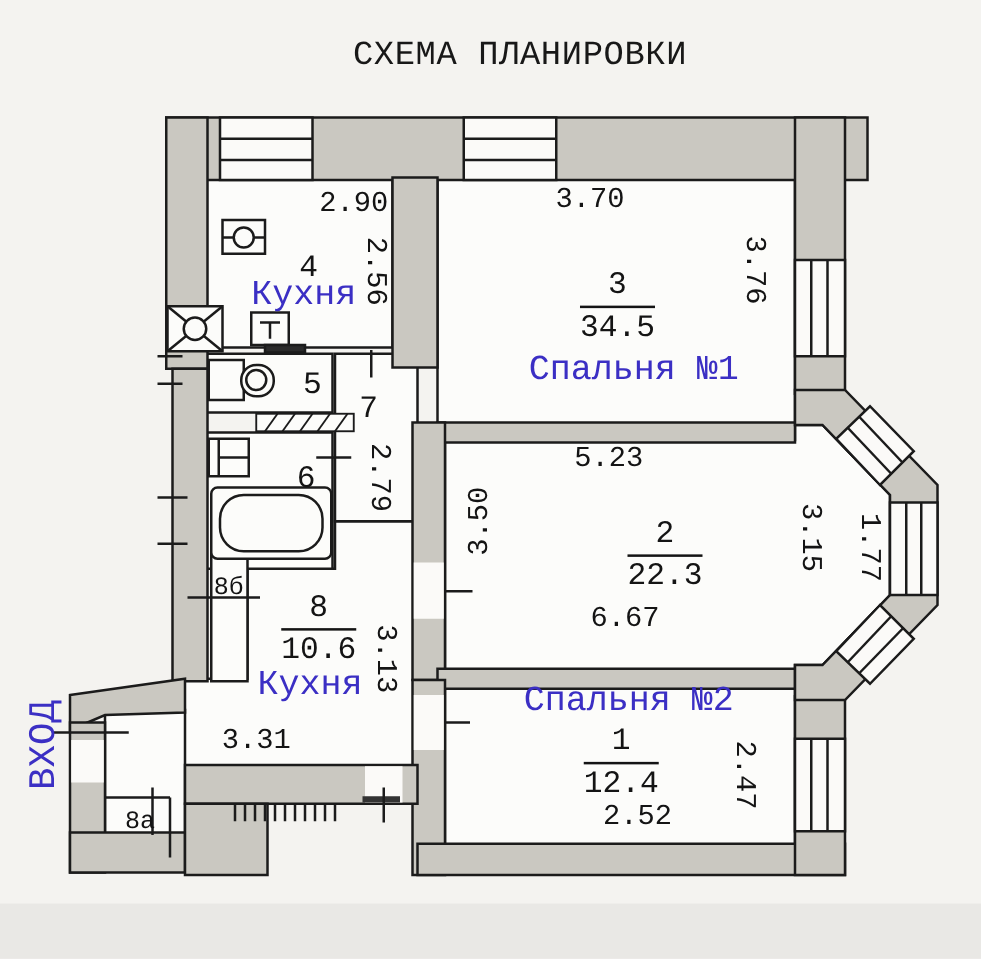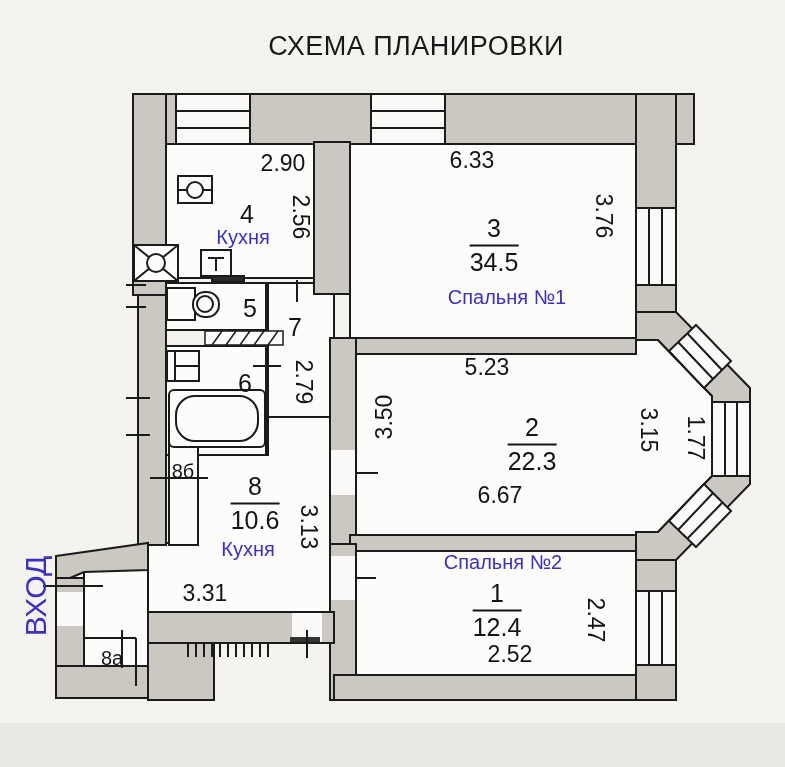--- a/index.html
+++ b/index.html
@@ -1,27 +1,27 @@
 <!DOCTYPE html>
 <html><head>
 <meta charset="utf-8">
 <style>
   html,body{margin:0;padding:0;background:#e9e8e5;}
   .stage{
     position:relative;width:785px;height:723px;margin:0 auto;
     background:#f4f3f0;overflow:hidden;
-    font-family:Liberation Sans, sans-serif;color:#151515;
+    font-family:Liberation Mono, monospace;color:#151515;
   }
   .stage svg{position:absolute;left:0;top:0;}
   .lbl{position:absolute;transform:translate(-50%,-50%);white-space:nowrap;line-height:1;}
   .title{font-size:27px;letter-spacing:.5px;color:#181818;font-weight:500;}
   .dim{font-size:23px;color:#141414;}
   .num{font-size:25px;color:#141414;}
   .small{font-size:20px;color:#141414;}
-  .rname{font-size:20px;color:#3b2fc4;}
+  .rname{font-size:28px;color:#3b2fc4;}
   .vert{transform:translate(-50%,-50%) rotate(90deg);}
   .vert-ccw{transform:translate(-50%,-50%) rotate(-90deg);}
   .entr{font-size:30px;color:#3b2fc4;font-weight:500;}
   .frac{position:absolute;transform:translate(-50%,-50%);text-align:center;
         font-size:25px;color:#141414;line-height:1.1;}
   .frac-top{border-bottom:2px solid #141414;padding:0 15px 2px;}
   .frac-bot{padding-top:2px;}
 </style>
 </head>
 <body>
@@ -180,21 +180,21 @@
     </g>
   </svg>
 
   <div class="lbl title" style="left:416px;top:46px">СХЕМА ПЛАНИРОВКИ</div>
 
   <div class="lbl dim" style="left:283px;top:163px">2.90</div>
   <div class="lbl dim vert" style="left:300px;top:217px">2.56</div>
   <div class="lbl num" style="left:247px;top:214px">4</div>
   <div class="lbl rname" style="left:243px;top:237px">Кухня</div>
 
-  <div class="lbl dim" style="left:472px;top:160px">6.33</div>
+  <div class="lbl dim" style="left:472px;top:160px">3.70</div>
   <div class="lbl dim vert" style="left:603px;top:216px">3.76</div>
   <div class="frac" style="left:494px;top:245px">
     <div class="frac-top">3</div>
     <div class="frac-bot">34.5</div>
   </div>
   <div class="lbl rname" style="left:507px;top:297px">Спальня №1</div>
 
   <div class="lbl dim" style="left:487px;top:367px">5.23</div>
   <div class="frac" style="left:532px;top:444px">
     <div class="frac-top">2</div>

